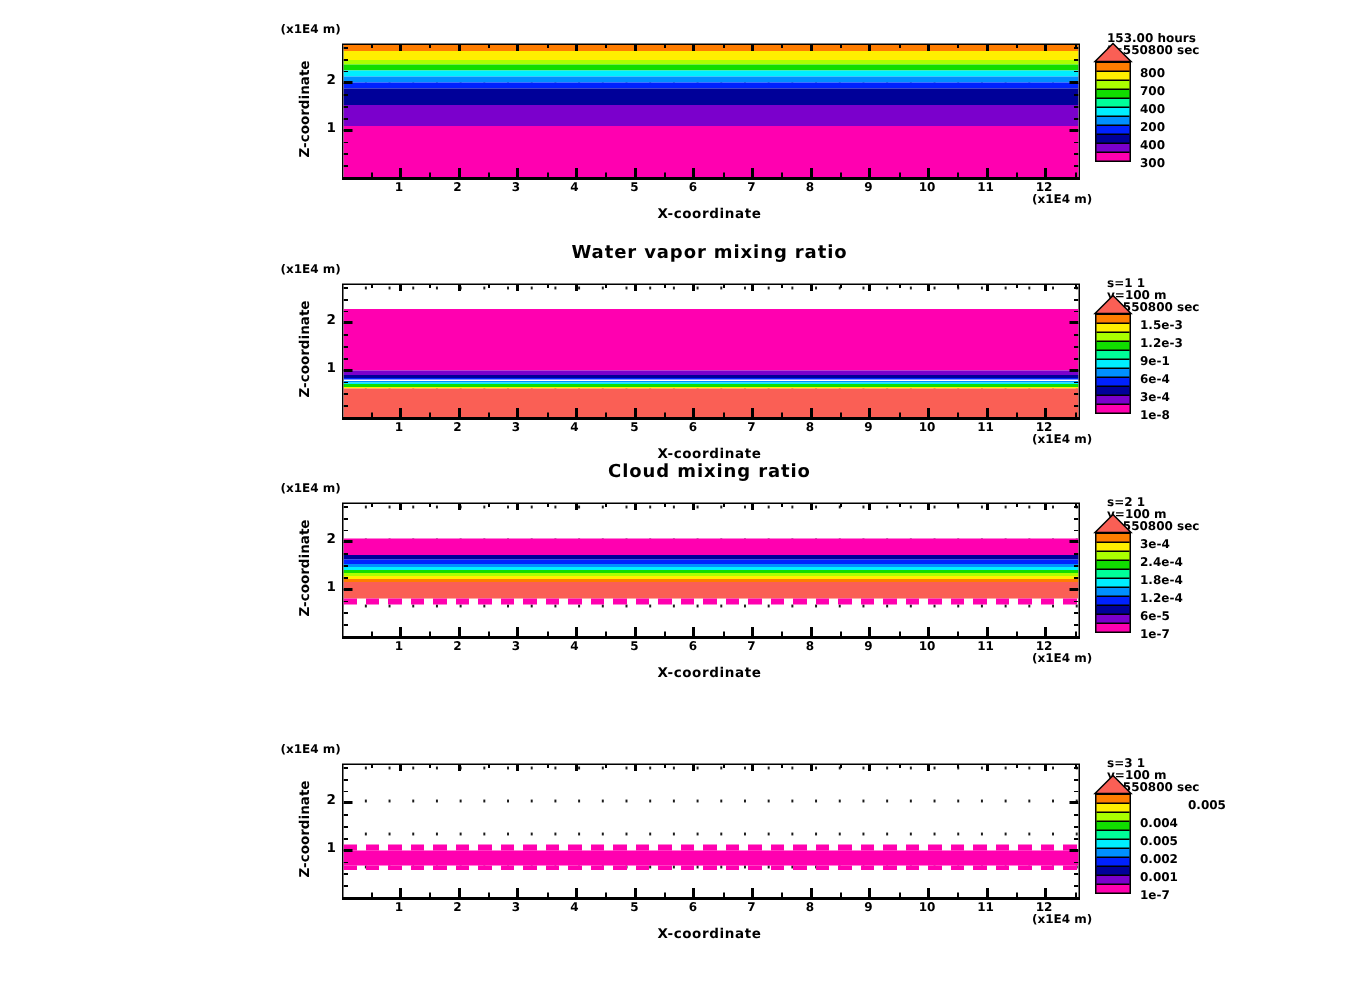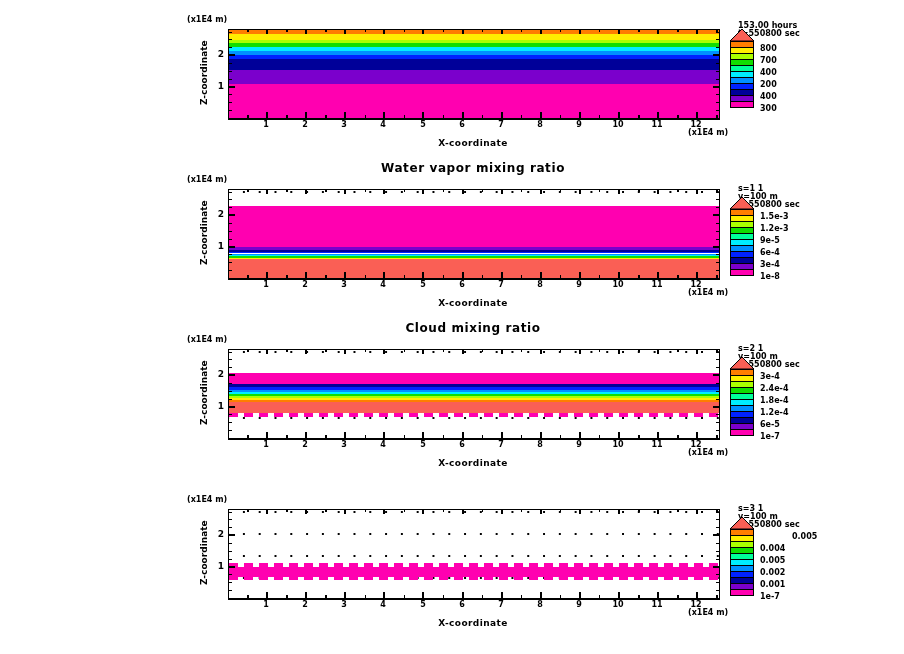--- a/index.html
+++ b/index.html
@@ -162,42 +162,42 @@
           <div class="cseg" style="background: rgb(0, 255, 153);"></div>
           <div class="cseg" style="background: rgb(0, 238, 255);"></div>
           <div class="cseg" style="background: rgb(0, 144, 255);"></div>
           <div class="cseg" style="background: rgb(0, 34, 255);"></div>
           <div class="cseg" style="background: rgb(0, 0, 153);"></div>
           <div class="cseg" style="background: rgb(123, 0, 204);"></div>
           <div class="cseg" style="background: rgb(255, 0, 176);"></div>
         </div>
         <div class="clab" style="top: 51px;">1.5e-3</div>
         <div class="clab" style="top: 63px;">1.2e-3</div>
-        <div class="clab" style="top: 75px;">9e-5</div>
+        <div class="clab" style="top: 75px;">9e-1</div>
         <div class="clab" style="top: 87px;">6e-4</div>
         <div class="clab" style="top: 99px;">3e-4</div>
         <div class="clab" style="top: 111px;">1e-8</div>
       </div>
   <div class="ytickl" style="top: 80px;">1</div>
       <div class="ytickl" style="top: 48px;">2</div>
       <div class="xtickl" style="left: 255px;">1</div>
       <div class="xtickl" style="left: 294px;">2</div>
       <div class="xtickl" style="left: 333px;">3</div>
       <div class="xtickl" style="left: 372px;">4</div>
       <div class="xtickl" style="left: 412px;">5</div>
       <div class="xtickl" style="left: 451px;">6</div>
       <div class="xtickl" style="left: 490px;">7</div>
       <div class="xtickl" style="left: 529px;">8</div>
       <div class="xtickl" style="left: 568px;">9</div>
       <div class="xtickl" style="left: 607px;">10</div>
       <div class="xtickl" style="left: 646px;">11</div>
       <div class="xtickl" style="left: 685px;">12</div>
     </div>
 
-  <div class="panel" style="top:321px">
+  <div class="panel" style="top:307px">
     <div class="title">Cloud mixing ratio</div>
     <div class="yunit">(x1E4 m)</div>
     <div class="ylabel">Z-coordinate</div>
     <div class="plot">
         <div class="band" style="top: 22.9px; height: 11px; background: rgb(255, 0, 176);"></div>
         <div class="band" style="top: 33.9px; height: 3.1px; background: rgb(0, 0, 153);"></div>
         <div class="band" style="top: 37.1px; height: 2.8px; background: rgb(0, 34, 255);"></div>
         <div class="band" style="top: 39.9px; height: 2.2px; background: rgb(0, 144, 255);"></div>
         <div class="band" style="top: 42.1px; height: 1.9px; background: rgb(0, 238, 255);"></div>
         <div class="band" style="top: 44px; height: 1.9px; background: rgb(17, 221, 0);"></div>

